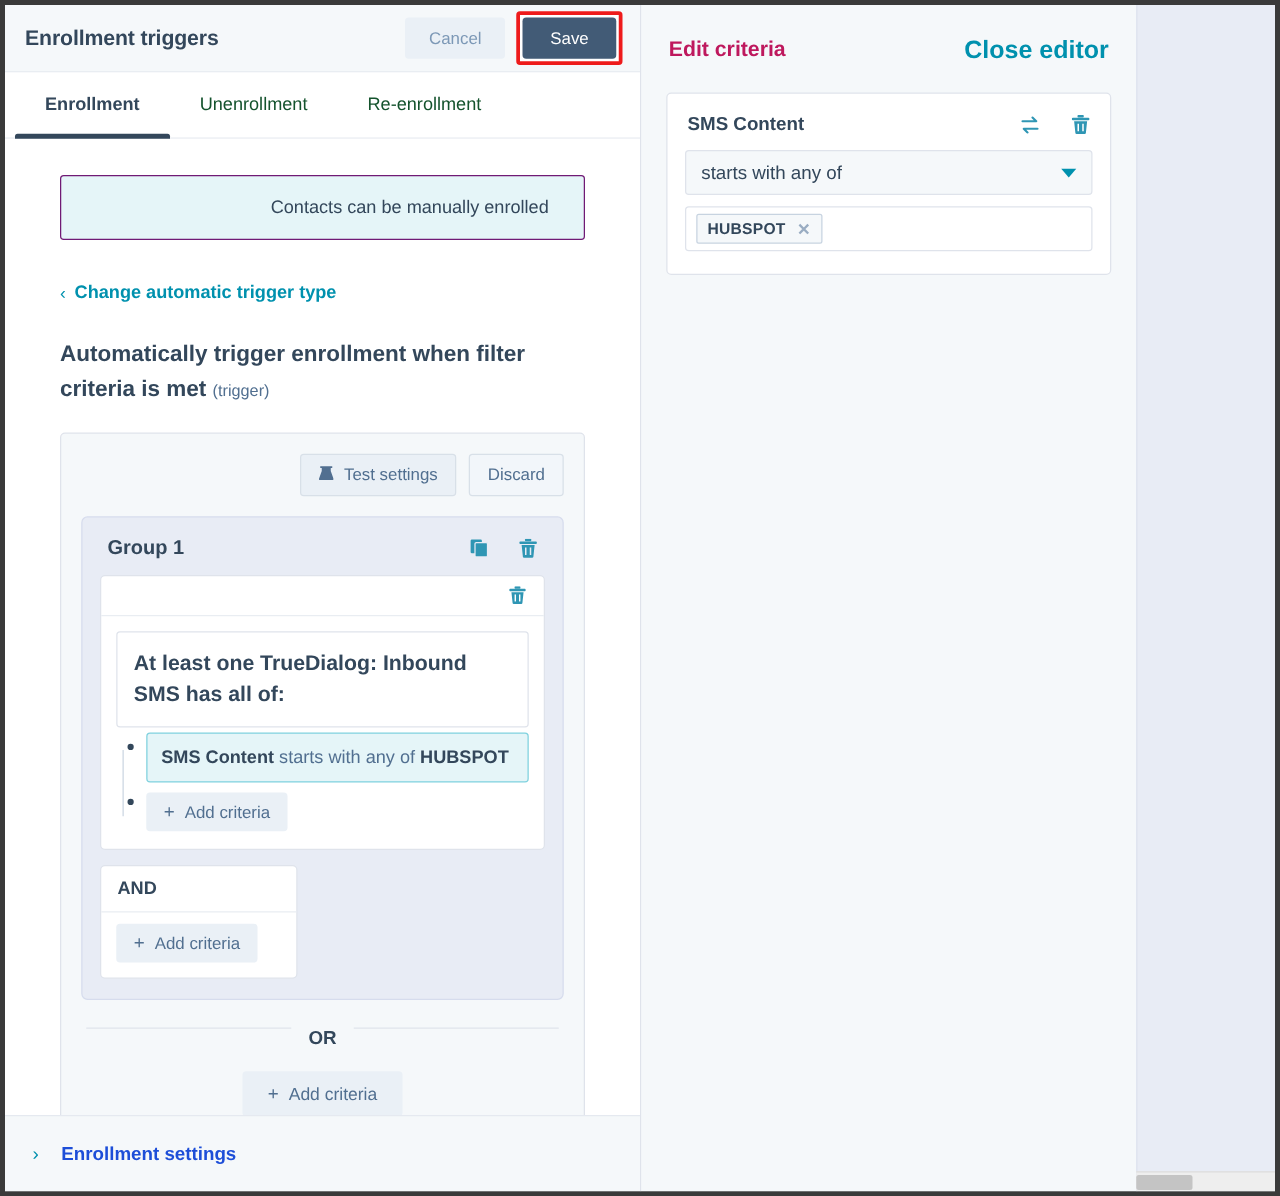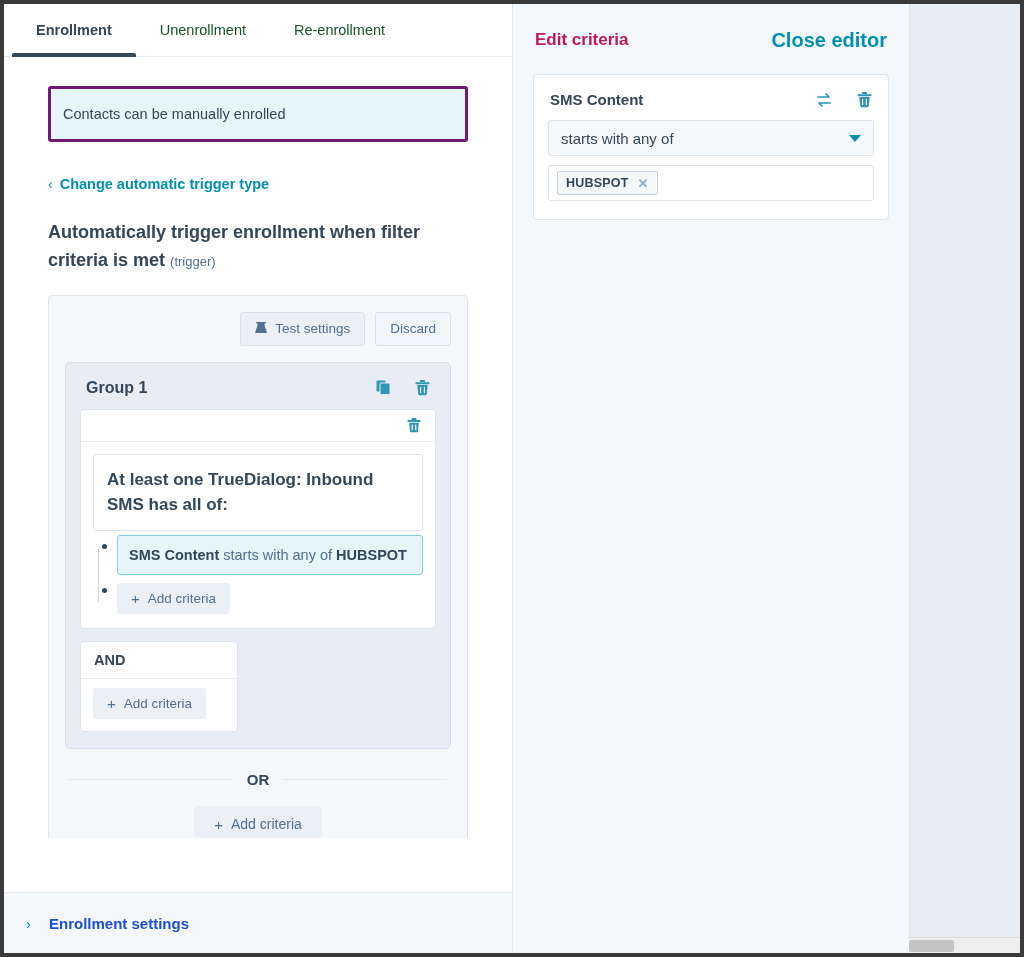--- a/index.html
+++ b/index.html
@@ -114,25 +114,26 @@
   .left-body {
     height: 781px;
     overflow: hidden;
     padding: 0 0 0 0;
     background: #ffffff;
   }
 
   .info-banner {
     margin: 29px 44px 0 44px;
     background: #e5f5f8;
-    border: 3px solid #701a75;
-    border-radius: 3px;
-    padding: 17px 12px;
+    border: 1px solid #701a75;
+    border-radius: 3px;
+    padding: 17px 28px;
     font-size: 14.5px;
     color: #33475b;
+    text-align: right;
   }
 
   .change-link {
     margin: 34px 0 0 44px;
     display: inline-flex;
     align-items: center;
     gap: 7px;
     color: #0091ae;
     font-size: 14.5px;
     font-weight: bold;
@@ -309,21 +310,20 @@
     font-weight: bold;
     color: #33475b;
     padding: 10px 13px;
     border-bottom: 1px solid #e9edf2;
   }
   .and-body { padding: 9px 12px 12px 12px; }
   .and-body .add-criteria-btn { margin-top: 0; }
 
   .or-divider {
     display: flex;
-    align-items: center;
     gap: 14px;
     margin: 22px 4px 0 4px;
   }
   .or-divider .line { flex: 1; height: 1px; background: #dfe3eb; }
   .or-divider .or-text {
     font-size: 15px;
     font-weight: bold;
     color: #33475b;
   }
 
@@ -490,20 +490,29 @@
 
   .icon-teal { color: #0091ae; display: inline-flex; }
 </style>
 </head>
 <body>
 
 <div id="frame">
 
   <div id="left-panel">
 
+    <div class="panel-header">
+      <div class="panel-title">Enrollment triggers</div>
+      <div class="header-actions">
+        <button class="btn-cancel">Cancel</button>
+        <span class="save-wrap">
+          <button class="btn-save">Save</button>
+        </span>
+      </div>
+    </div>
 
     <div class="tabs">
       <div class="tab active">
         <span>Enrollment</span>
       </div>
       <div class="tab">
         <span>Unenrollment</span>
       </div>
       <div class="tab">
         <span>Re-enrollment</span>

